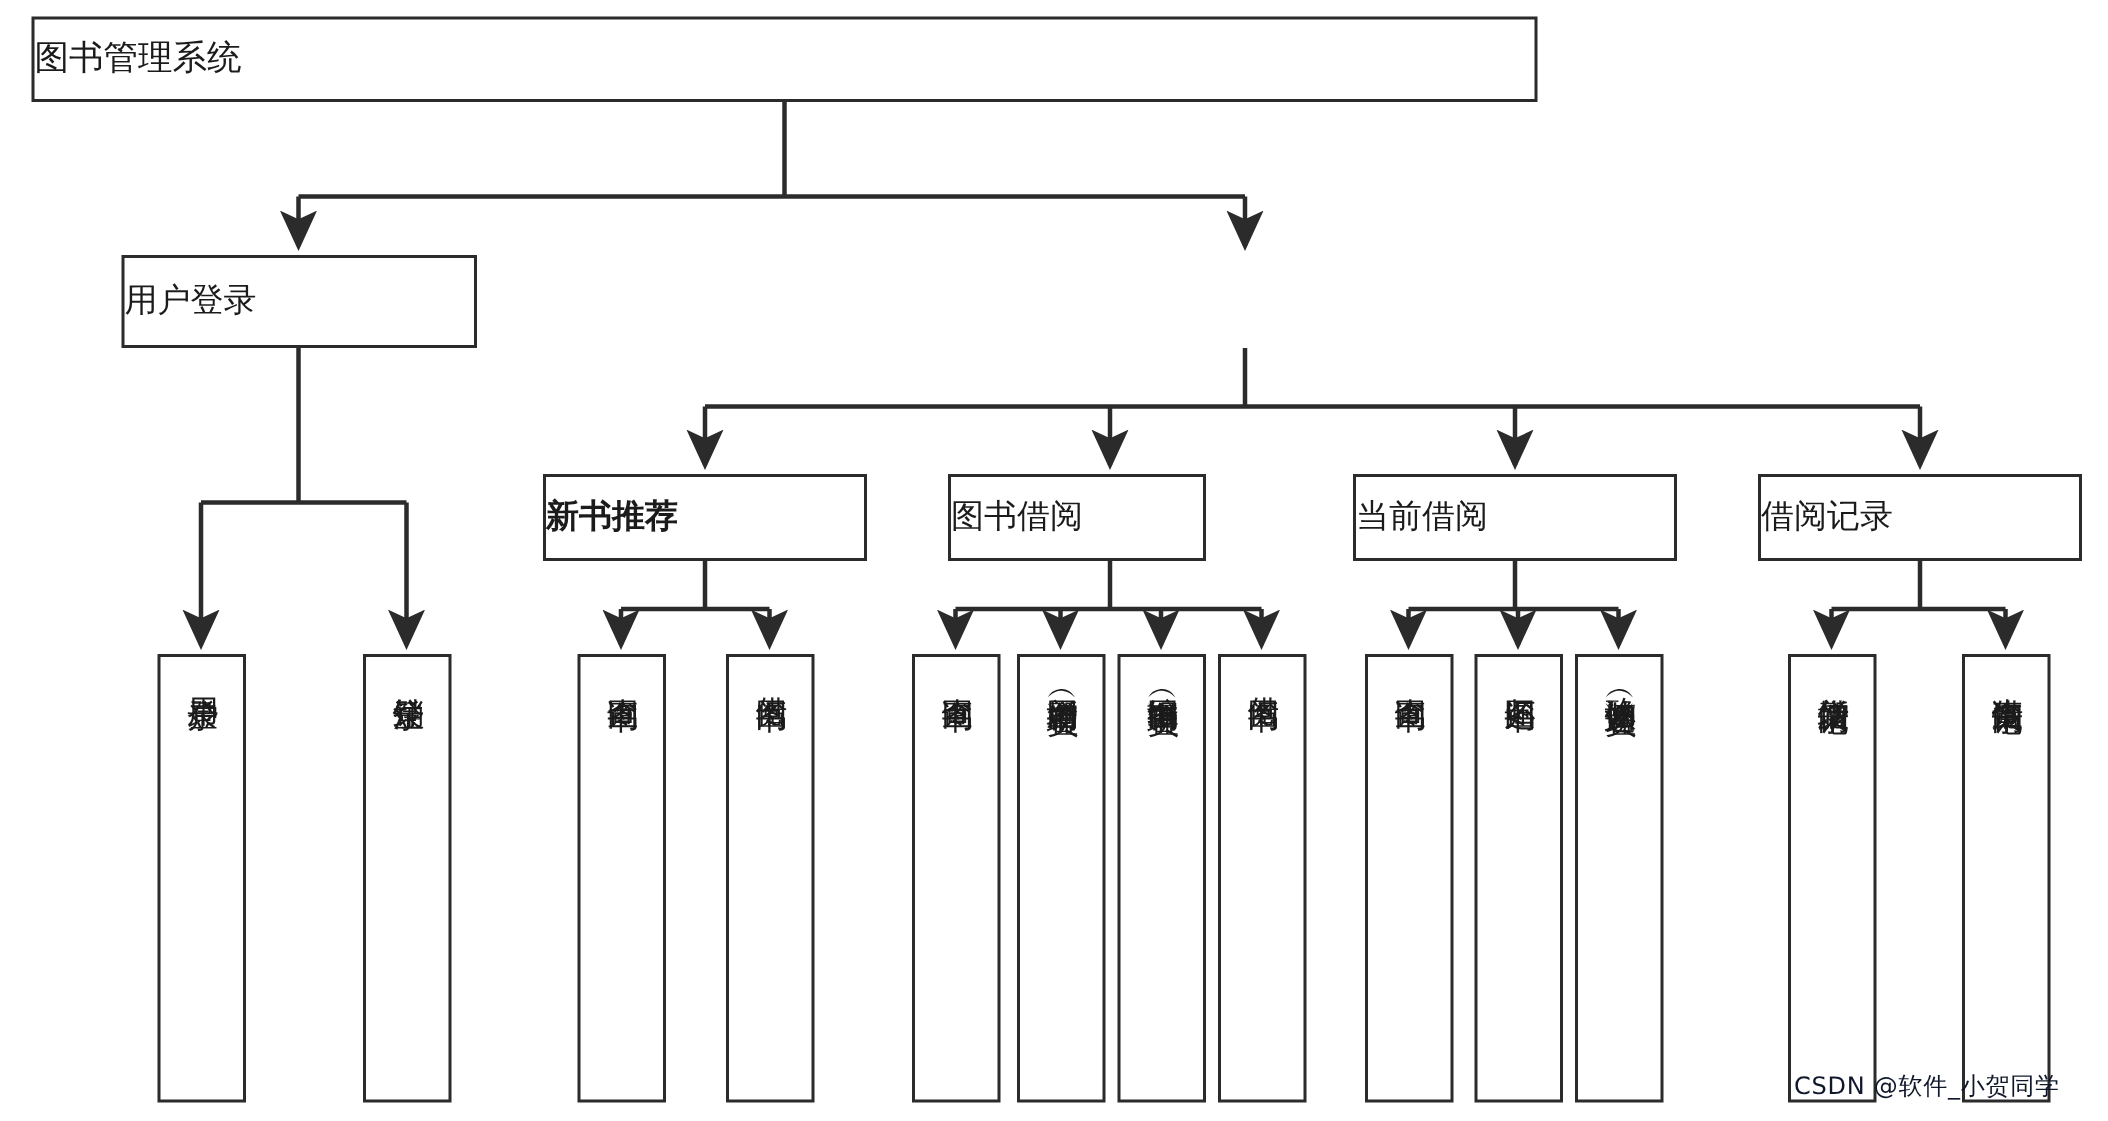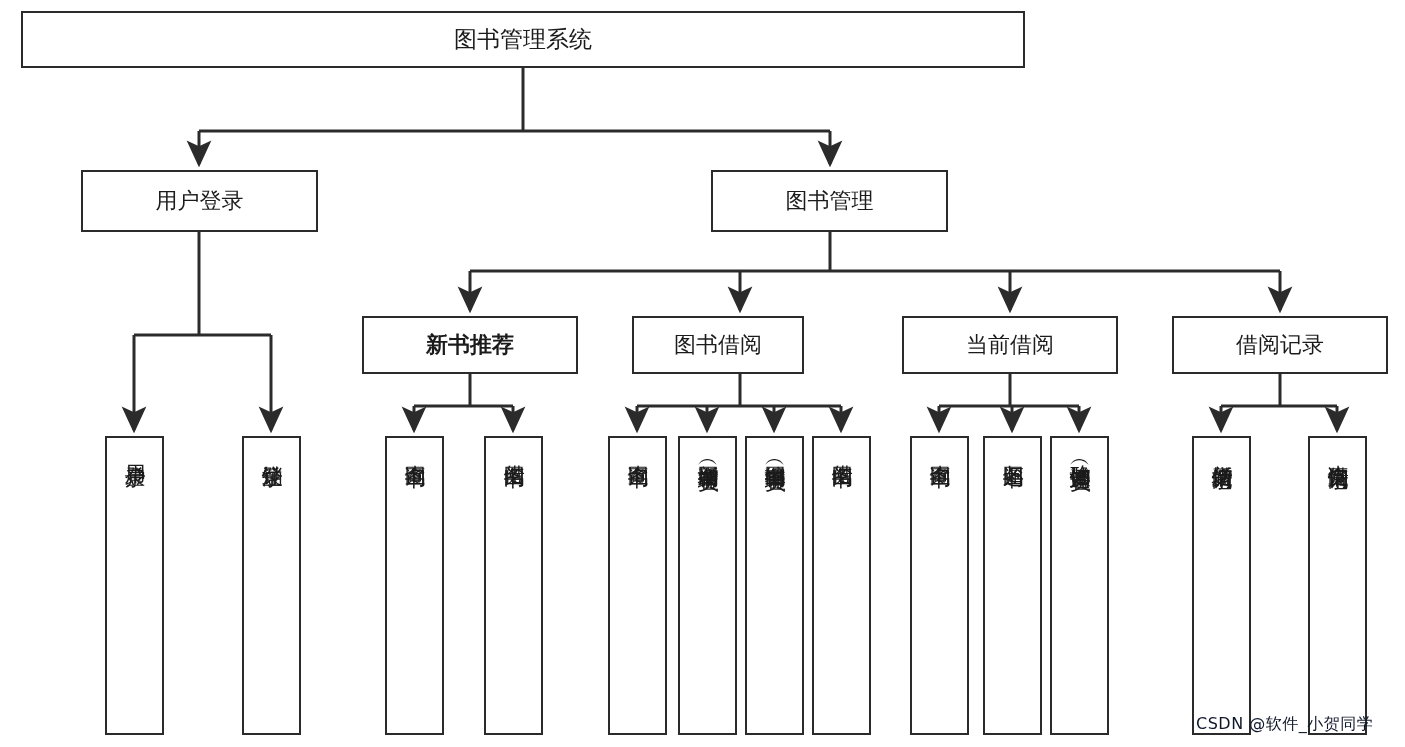--- a/index.html
+++ b/index.html
@@ -24,21 +24,20 @@
     width: 1405px;
     height: 747px;
   }
   .node {
     position: absolute;
     box-sizing: border-box;
     border: 2px solid #2b2b2b;
     background: #ffffff;
     display: flex;
     align-items: center;
-    justify-content: center;
     color: #1b1b1b;
   }
   .node-label {
     display: block;
     text-align: center;
     line-height: 1.18;
     white-space: nowrap;
     color: #1b1b1b;
   }
   .node.horiz .node-label {
@@ -123,23 +122,20 @@
     </g>
   </svg>
 
   <div class="node root horiz" style="left:21px; top:11px; width:1004px; height:57px;">
     <span class="node-label">图书管理系统</span>
   </div>
 
   <div class="node horiz" style="left:81px; top:170px; width:237px; height:62px;">
     <span class="node-label">用户登录</span>
   </div>
-  <div class="node horiz" style="left:711px; top:170px; width:237px; height:62px;">
-    <span class="node-label">图书管理</span>
-  </div>
 
   <div class="node horiz" style="left:362px; top:316px; width:216px; height:58px;font-weight:bold;">
     <span class="node-label">新书推荐</span>
   </div>
   <div class="node horiz" style="left:632px; top:316px; width:172px; height:58px;">
     <span class="node-label">图书借阅</span>
   </div>
   <div class="node horiz" style="left:1172px; top:316px; width:216px; height:58px;">
     <span class="node-label">借阅记录</span>
   </div>

